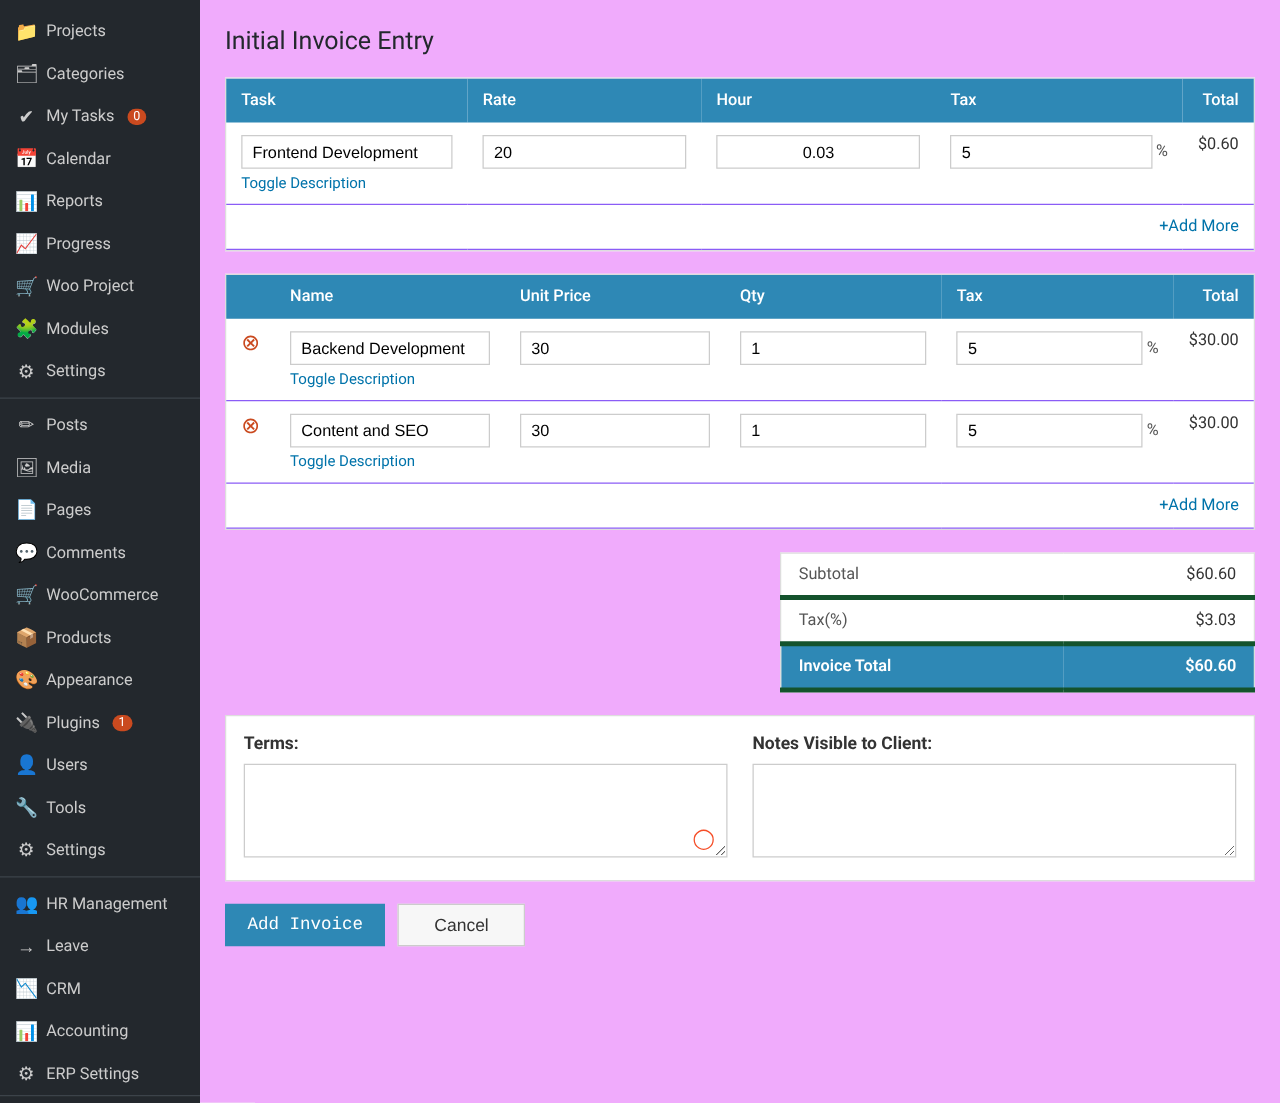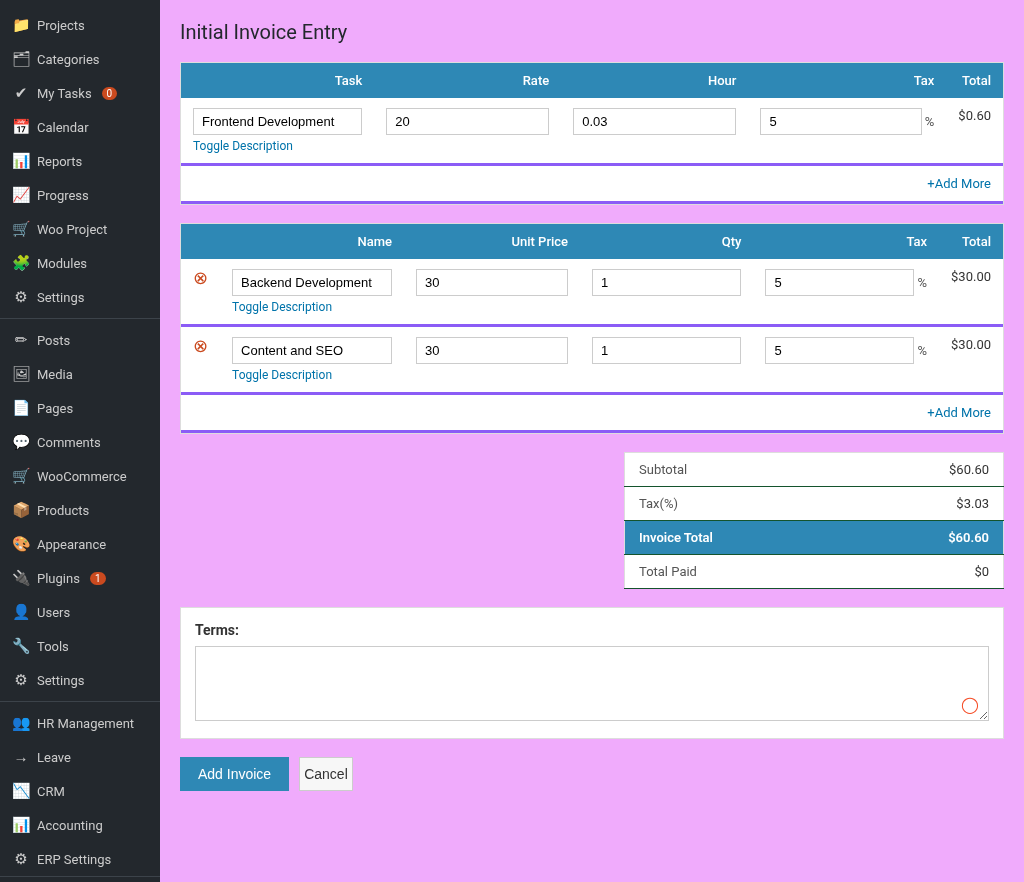--- a/index.html
+++ b/index.html
@@ -33,66 +33,66 @@
     .page-title {
       font-size: 20px; font-weight: 400; color: #23282d; margin-bottom: 18px;
     }
 
     
     .invoice-section {
       background: #fff; border: 1px solid #ddd; margin-bottom: 18px;
     }
     .inv-table { width: 100%; border-collapse: collapse; }
     .inv-table thead tr { background: #2e88b5; color: #fff; }
-    .inv-table thead th { padding: 10px 12px; text-align: right; font-weight: 500; font-size: 13px; }
+    .inv-table thead th { padding: 10px 12px; text-align: left; font-weight: 500; font-size: 13px; }
     .inv-table thead th:last-child { text-align: right; }
-    .inv-table tbody tr { border-bottom: 3px solid #8b5cf6; }
+    .inv-table tbody tr { border-bottom: 1px solid #8b5cf6; }
     .inv-table tbody td { padding: 10px 12px; vertical-align: top; }
     .inv-table tbody td:last-child { text-align: right; font-size: 13px; color: #333; }
 
     .toggle-desc { color: #0073aa; font-size: 12px; cursor: pointer; display: block; margin-top: 4px; }
 
     input[type="text"], input[type="number"] {
       border: 1px solid #ccc; padding: 5px 8px; font-size: 13px; width: 100%;
     }
     .task-input { width: 145px; }
     .rate-input { width: 70px; }
-    .hour-input { width: 70px; }
+    .hour-input { width: 70px; text-align: center; }
     .qty-input { width: 70px; }
     .tax-input { width: 55px; display: inline-block; }
     .tax-wrap { display: flex; align-items: center; gap: 3px; }
     .percent-sign { font-size: 13px; color: #555; }
 
     .add-more-row td { text-align: right; padding: 8px 12px; }
     .add-more-link { color: #0073aa; cursor: pointer; font-size: 13px; margin-left: 10px; }
 
     .remove-btn { color: #ca4a1f; font-size: 18px; cursor: pointer; background: none; border: none; padding: 0; line-height: 1; }
 
     
     .summary-section { display: flex; justify-content: flex-end; margin-bottom: 18px; }
     .summary-table { width: 380px; border: 1px solid #ddd; background: #fff; border-collapse: collapse; }
-    .summary-table tr { border-bottom: 1px solid #14532d; }
+    .summary-table tr { border-bottom: 4px solid #14532d; }
     .summary-table td { padding: 9px 14px; font-size: 13px; }
     .summary-table .label-col { color: #555; }
     .summary-table .val-col { text-align: right; color: #333; }
     .summary-highlight { background: #2e88b5 !important; color: #fff !important; padding-left: 24px; }
     .summary-highlight td { color: #fff !important; font-weight: 600; }
 
     
     .terms-section { display: flex; gap: 20px; margin-bottom: 18px; background: #fff; border: 1px solid #ddd; padding: 14px; }
     .terms-col { flex: 1; }
     .terms-label { font-size: 14px; font-weight: 700; color: #333; margin-bottom: 8px; }
     .terms-textarea { width: 100%; height: 75px; border: 1px solid #ccc; resize: both; padding: 6px; font-size: 13px; font-family: inherit; position: relative; }
     .grammarly-icon { position: absolute; bottom: 8px; right: 8px; color: #F54D27; font-size: 16px; }
     .textarea-wrap { position: relative; }
 
     
     .footer-buttons { display: flex; gap: 10px; align-items: center; }
-    .btn-add-invoice { background: #2e88b5; color: #fff; border: none; padding: 9px 18px; font-size: 14px; cursor: pointer; }
-    .btn-cancel { background: none; border: 1px solid #ccc; padding: 8px 4px; font-size: 14px; cursor: pointer; color: #333; background: #f7f7f7; }
+    .btn-add-invoice { background: #2e88b5; color: #fff; border: none; padding: 9px 18px; font-size: 14px; cursor: pointer; font-family: Liberation Mono, monospace; }
+    .btn-cancel { background: none; border: 1px solid #ccc; padding: 8px 28px; font-size: 14px; cursor: pointer; color: #333; background: #f7f7f7; }
 
     
     #sidebar::-webkit-scrollbar { width: 4px; }
     #sidebar::-webkit-scrollbar-thumb { background: #444; }
   </style>
 </head>
 <body>
 
 <nav id="sidebar">
   <div style="height:8px;"></div>
@@ -331,35 +331,37 @@
         <td class="val-col">$60.60</td>
       </tr>
       <tr>
         <td class="label-col">Tax(%)</td>
         <td class="val-col">$3.03</td>
       </tr>
       <tr class="summary-highlight">
         <td>Invoice Total</td>
         <td style="text-align:right;">$60.60</td>
       </tr>
-      <tr>
-        <td class="label-col">Total Paid</td>
-        <td class="val-col">$0</td>
-      </tr>
     </tbody>
       </table>
   </div>
 
   <div class="terms-section">
     <div class="terms-col">
       <div class="terms-label">Terms:</div>
       <div class="textarea-wrap">
         <textarea class="terms-textarea" style=""></textarea>
         <span class="grammarly-icon" style="position:absolute;bottom:10px;right:10px;font-size:16px;color:#F54D27;">◯</span>
       </div>
     </div>
+    <div class="terms-col">
+      <div class="terms-label">Notes Visible to Client:</div>
+      <div class="textarea-wrap">
+        <textarea class="terms-textarea" style=""></textarea>
+      </div>
+    </div>
   </div>
 
   <div class="footer-buttons">
     <button class="btn-add-invoice">Add Invoice</button>
     <button class="btn-cancel">Cancel</button>
   </div>
 </main>
 
 </body></html>

